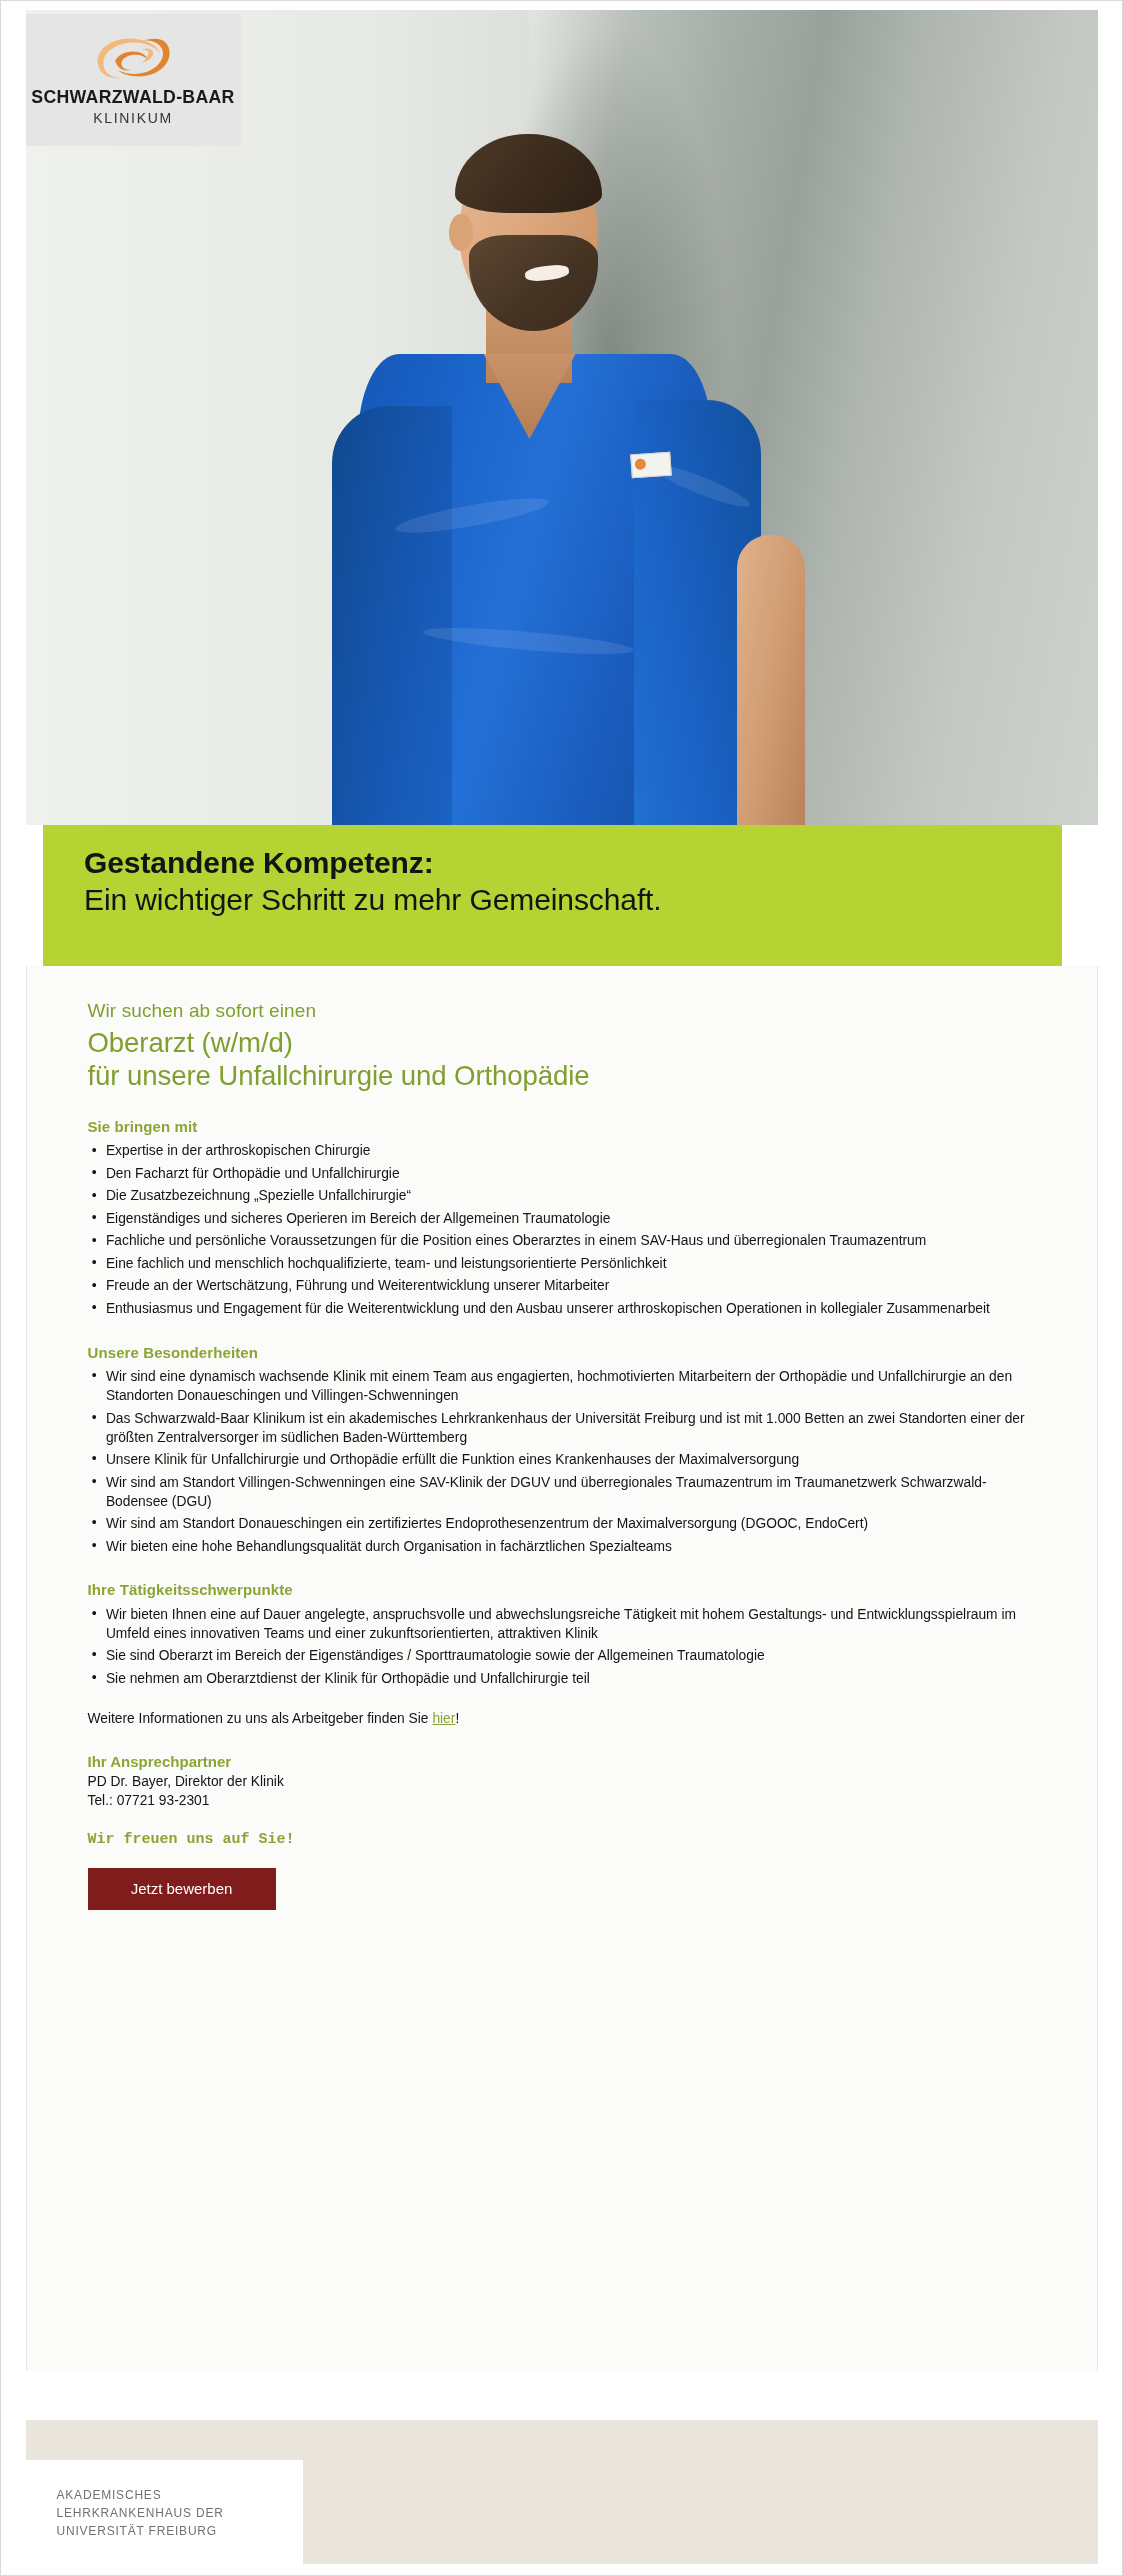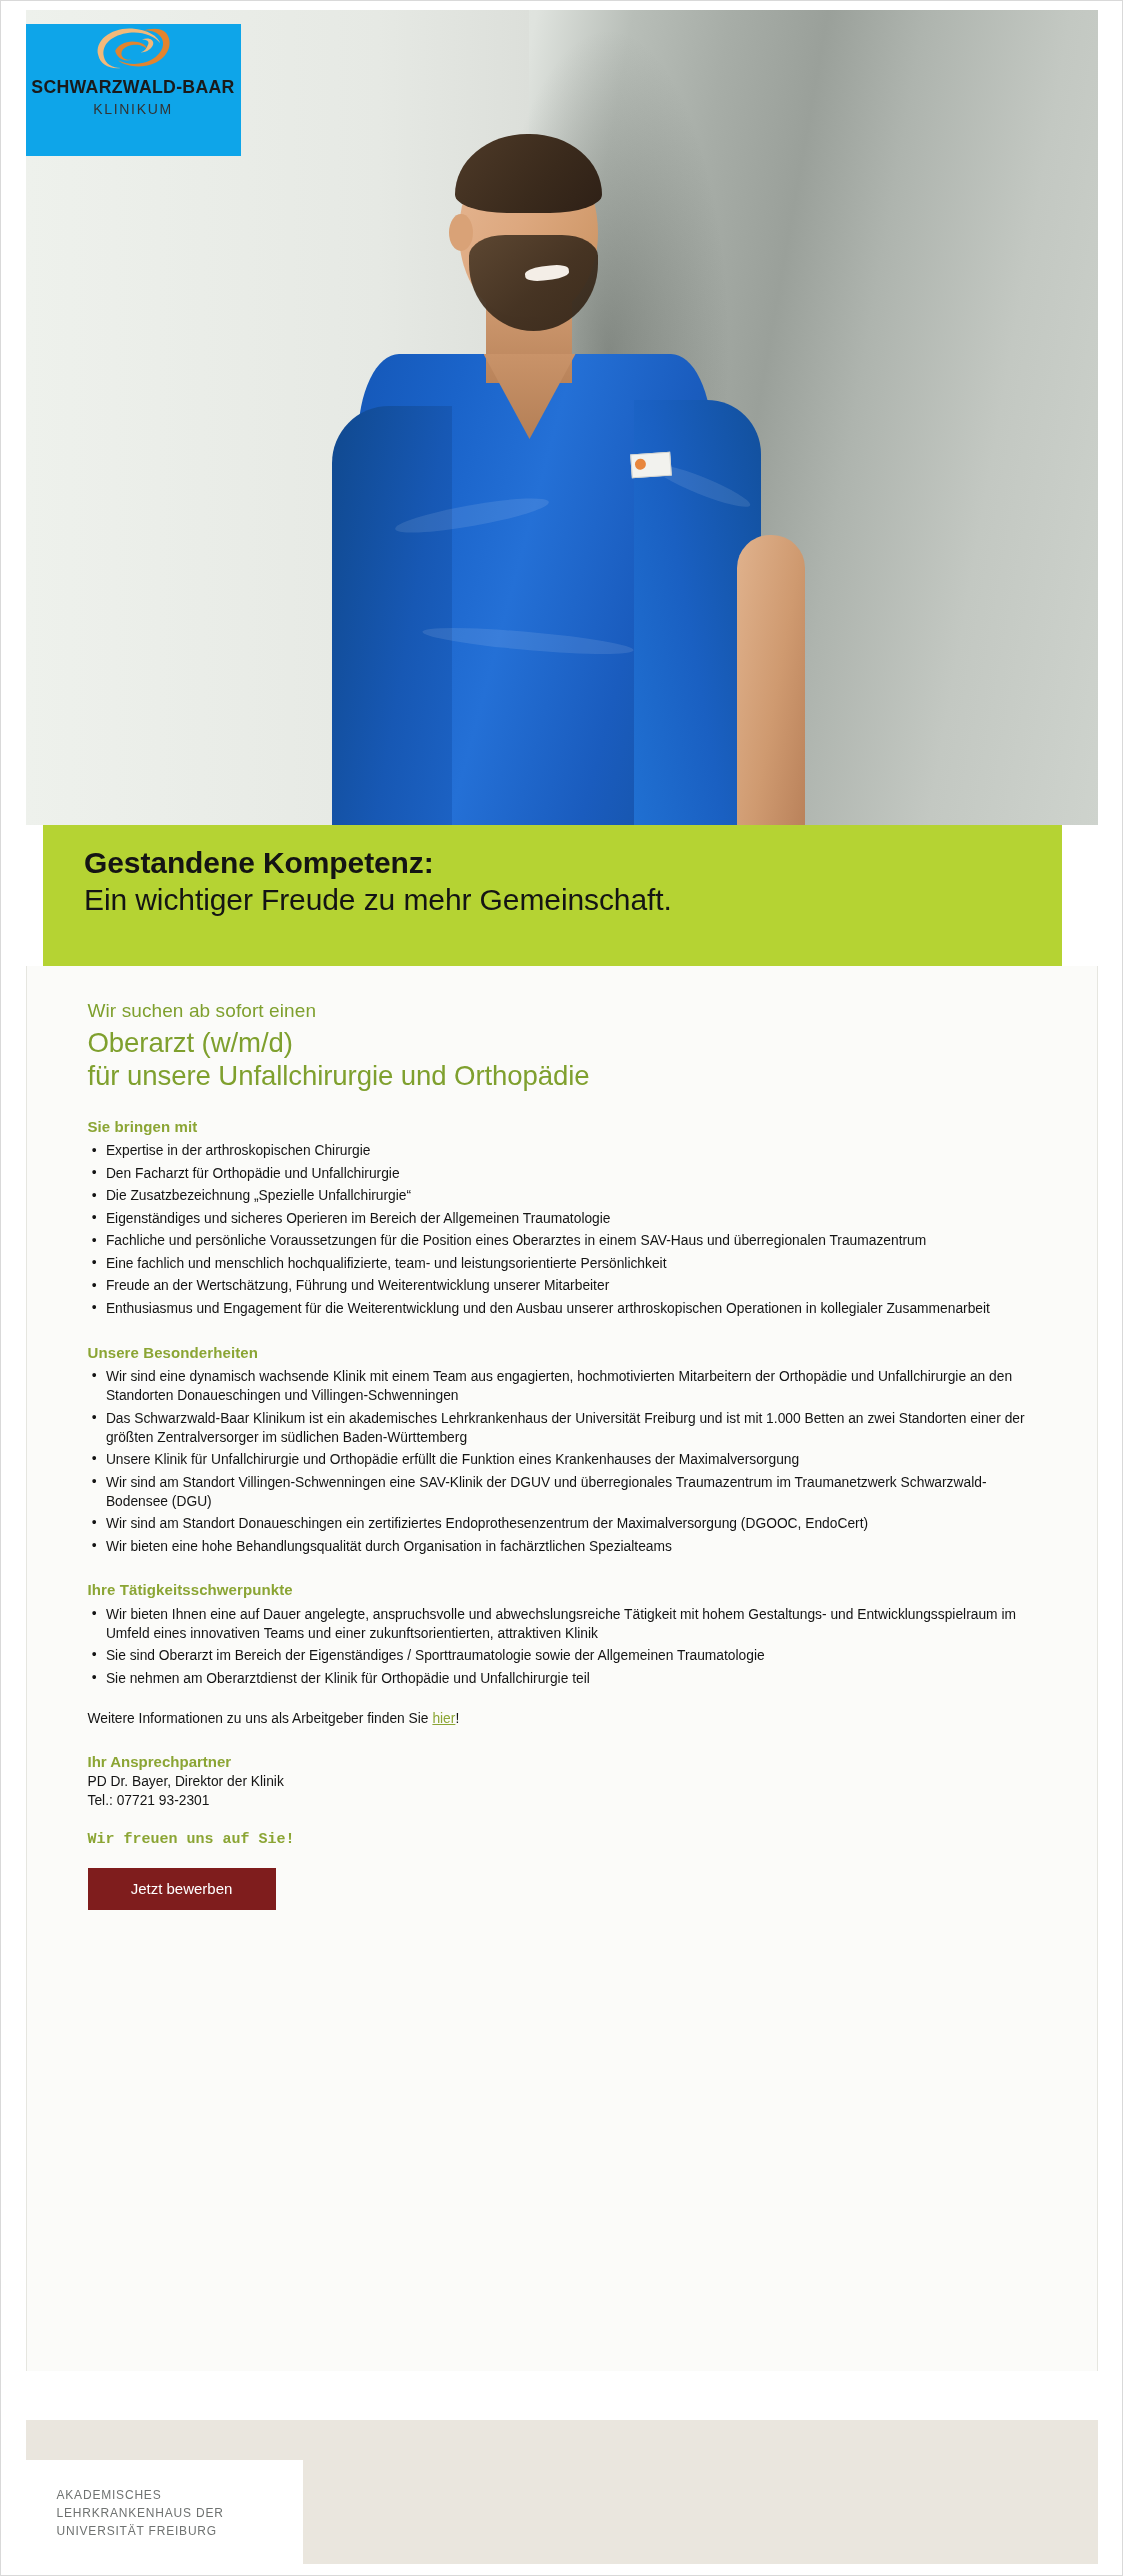--- a/index.html
+++ b/index.html
@@ -159,25 +159,25 @@
   .badge::after {
     content:"";
     position: absolute; left: 2.8px; top: 3.5px;
     width: 11.3px; height: 11.3px; border-radius: 50%;
     background: #e8863c;
   }
 
   
   .logo-card {
     position: absolute;
-    left: 25.5px; top: 24px;
+    left: 25.5px; top: 14px;
     width: 215px; height: 132px;
-    background: #0ea5e9;
+    background: #e5e5e5;
     display: flex; flex-direction: column;
-    align-items: center; 
+    align-items: center; justify-content: center;
   }
   .logo-mark { width: 93px; height: 50px; margin-bottom: 2.8px; }
   .logo-name {
     font-size: 17.7px; font-weight: 700; letter-spacing: 0.3px;
     color: #1a1a1a;
   }
   .logo-sub {
     font-size: 14px; font-weight: 400; letter-spacing: 1.7px;
     color: #333333; margin-top: 2.8px;
   }
@@ -335,21 +335,21 @@
       <path d="M112 12 C122 24 118 44 98 54 C80 63 56 61 44 51 C58 58 78 58 92 50 C108 41 112 26 104 17 C99 11 90 8 80 9 C92 5 106 5 112 12 Z" fill="#E2842E"></path>
       <path d="M40 38 C44 28 58 22 72 25 C80 26.7 85 31 86 36 C82 31 74 28 66 29 C55 30.5 48 36 49 43 C50 48 56 51 63 50 C54 54 43 49 40 38 Z" fill="#E2842E"></path>
       <path d="M86 30 C90 24 84 21 78 22 C86 18 95 21 94 28 C93 34 85 40 76 40 C82 38 85 34 86 30 Z" fill="#F3B97A"></path>
     </svg>
     <div class="logo-name">SCHWARZWALD-BAAR</div>
     <div class="logo-sub">KLINIKUM</div>
   </div>
 
   <div class="banner">
     <div class="banner-l1">Gestandene Kompetenz:</div>
-    <div class="banner-l2">Ein wichtiger Freude zu mehr Gemeinschaft.</div>
+    <div class="banner-l2">Ein wichtiger Schritt zu mehr Gemeinschaft.</div>
   </div>
 
   <div class="panel">
     <div class="panel-inner">
 
       <div class="kicker">Wir suchen ab sofort einen</div>
       <div class="job-title">
           <div>Oberarzt (w/m/d)</div>
           <div>für unsere Unfallchirurgie und Orthopädie</div>
         </div>

